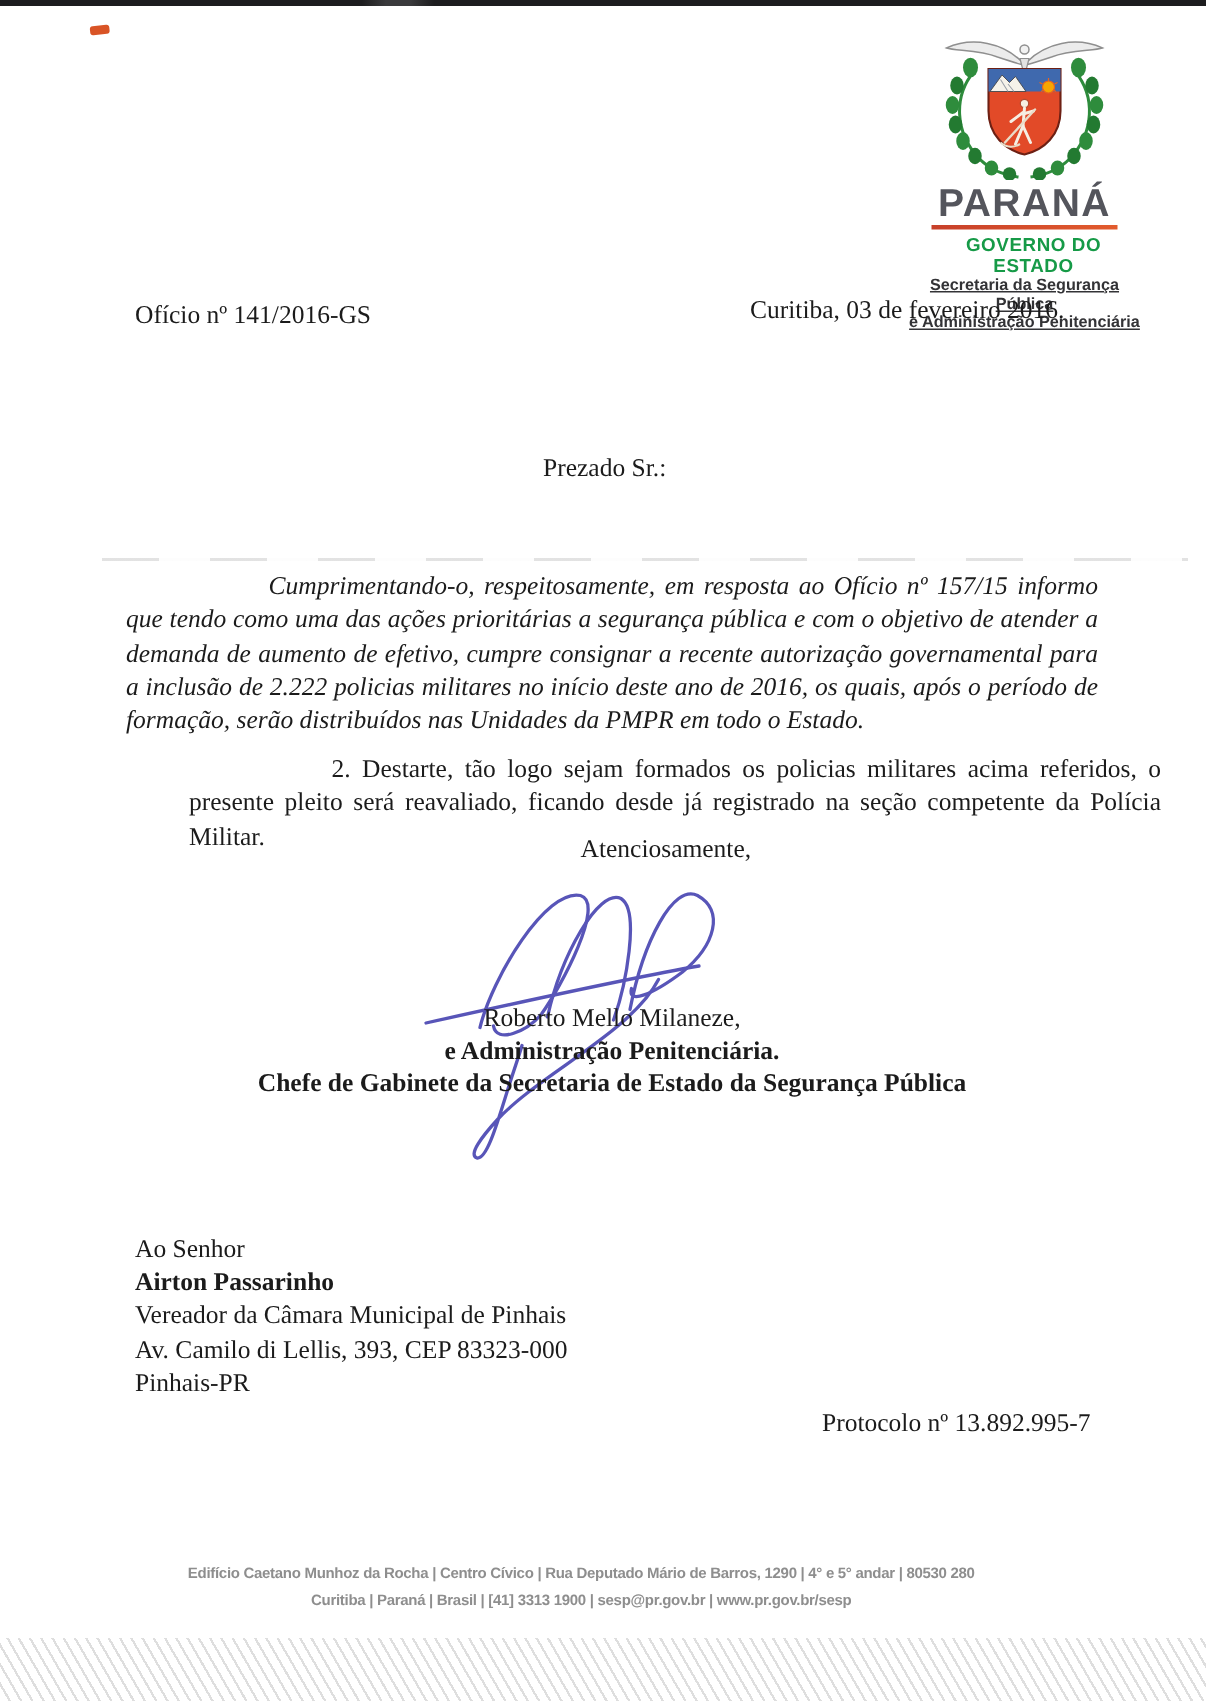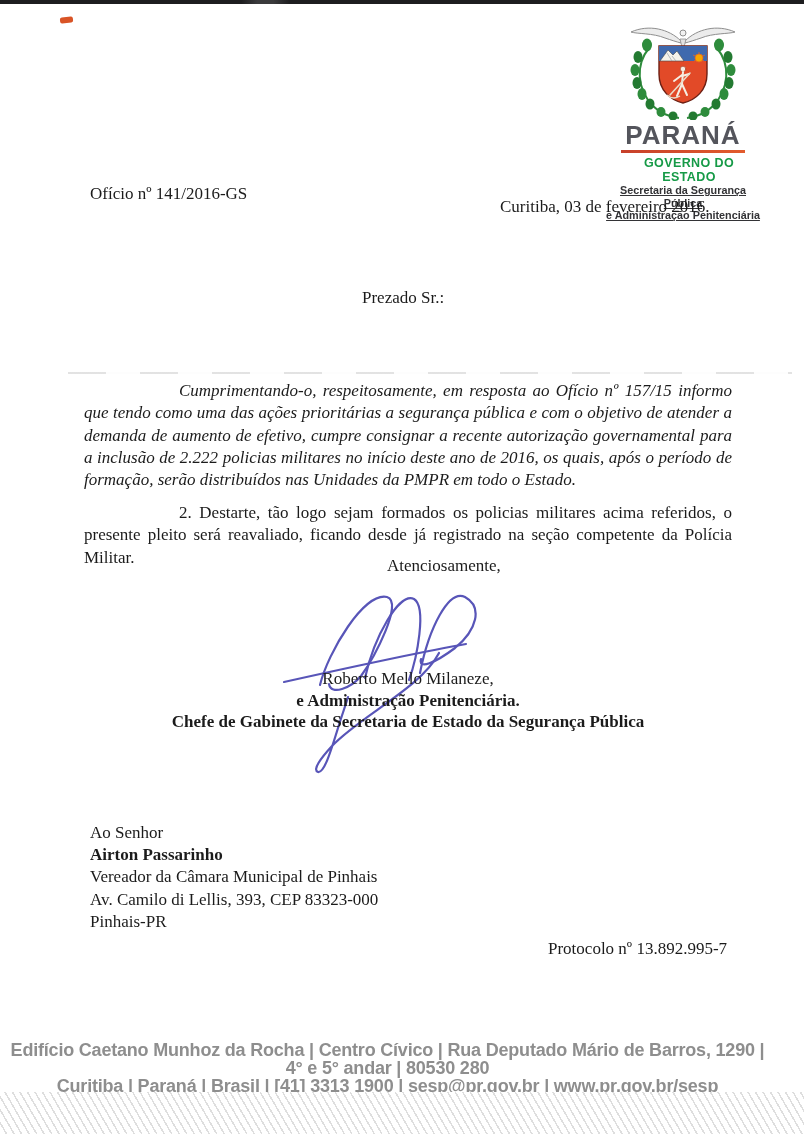--- a/index.html
+++ b/index.html
@@ -13,37 +13,37 @@
   .top-edge{left:0;top:0;width:804px;height:4px;
     background:linear-gradient(90deg,#1d1d1f 0 30%,#3a3a3c 32% 34%,#1d1d1f 36% 100%);}
   .red-mark{left:60px;top:17px;width:13px;height:6px;background:#d95426;border-radius:2px;transform:rotate(-6deg);}
   
   .crest-wrap{left:606px;top:24px;width:154px;text-align:center;font-family:"Liberation Sans",sans-serif;}
   .state-name{font-size:26px;font-weight:800;letter-spacing:1px;color:#54555c;line-height:26px;margin-top:2px;}
   .brand-divider{width:124px;height:3px;margin:2px auto 3px auto;background:linear-gradient(90deg,#c7402a,#e25b2d);}
   .gov-label{font-size:12.5px;font-weight:800;color:#169a47;letter-spacing:.4px;line-height:14px;margin-left:12px;}
   .secr{font-size:10.8px;color:#333336;line-height:12.5px;font-weight:600;text-decoration:underline;}
   
-  .office-number{left:90px;top:184px;font-size:17px;}
+  .office-number{left:90px;top:200px;font-size:17px;}
   .date-line{left:500px;top:197px;font-size:17px;}
-  .salutation{left:362px;top:288px;font-size:17px;}
+  .salutation{left:362px;top:302px;font-size:17px;}
   .crease{left:68px;top:372px;width:724px;height:2px;opacity:.45;
     background:repeating-linear-gradient(90deg,rgba(140,140,140,.55) 0 38px,rgba(140,140,140,.04) 38px 72px);}
   .para{left:84px;width:648px;font-size:17px;line-height:22.3px;text-align:justify;text-indent:95px;}
   .para1{top:380px;font-style:italic;}
-  .para2{top:502px;}
+  .para2{top:502px;margin-left:42px;}
   .closing{left:343px;top:556px;font-size:17px;margin-left:44px;}
   .sign-block{left:84px;top:668px;width:648px;text-align:center;font-size:17px;line-height:21.6px;}
   .sign-block .bold{font-weight:700;}
   .recipient{left:90px;top:822px;font-size:17px;line-height:22.2px;}
   .recipient .bold{font-weight:700;}
   .protocol{left:548px;top:939px;font-size:17px;}
   
   .footer{left:0;top:1041px;width:775px;text-align:center;
-    font-family:"Liberation Sans",sans-serif;font-size:18px;line-height:18px;
+    font-family:"Liberation Sans",sans-serif;font-size:10px;line-height:18px;
     color:#8e8e8e;letter-spacing:-0.2px;font-weight:600;}
   .hatch{left:0;top:1092px;width:804px;height:42px;
     background:repeating-linear-gradient(60deg,#ffffff 0 5px,#dedede 5px 6.5px);}
   svg{display:block;}
   .sig-svg{left:268px;top:576px;}
 </style>
 </head>
 <body>
 
 <div class="page">

